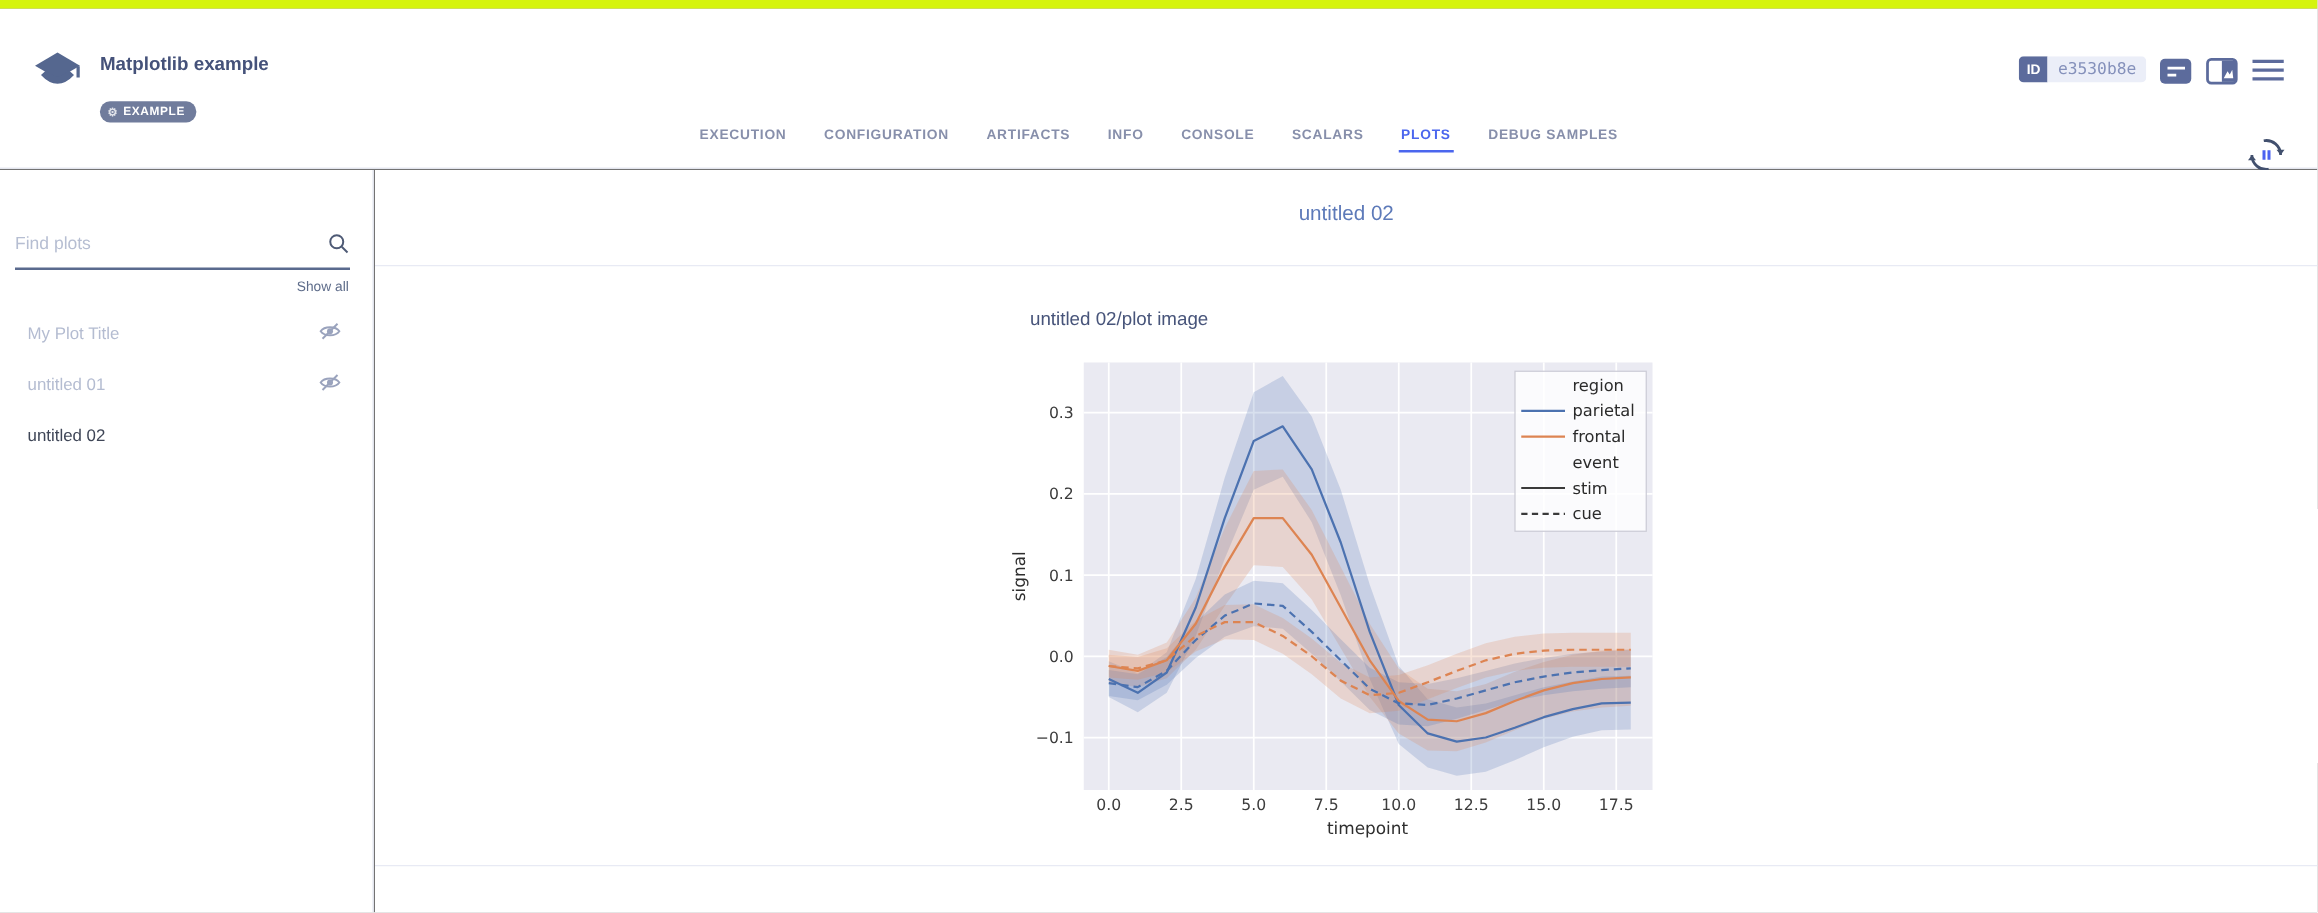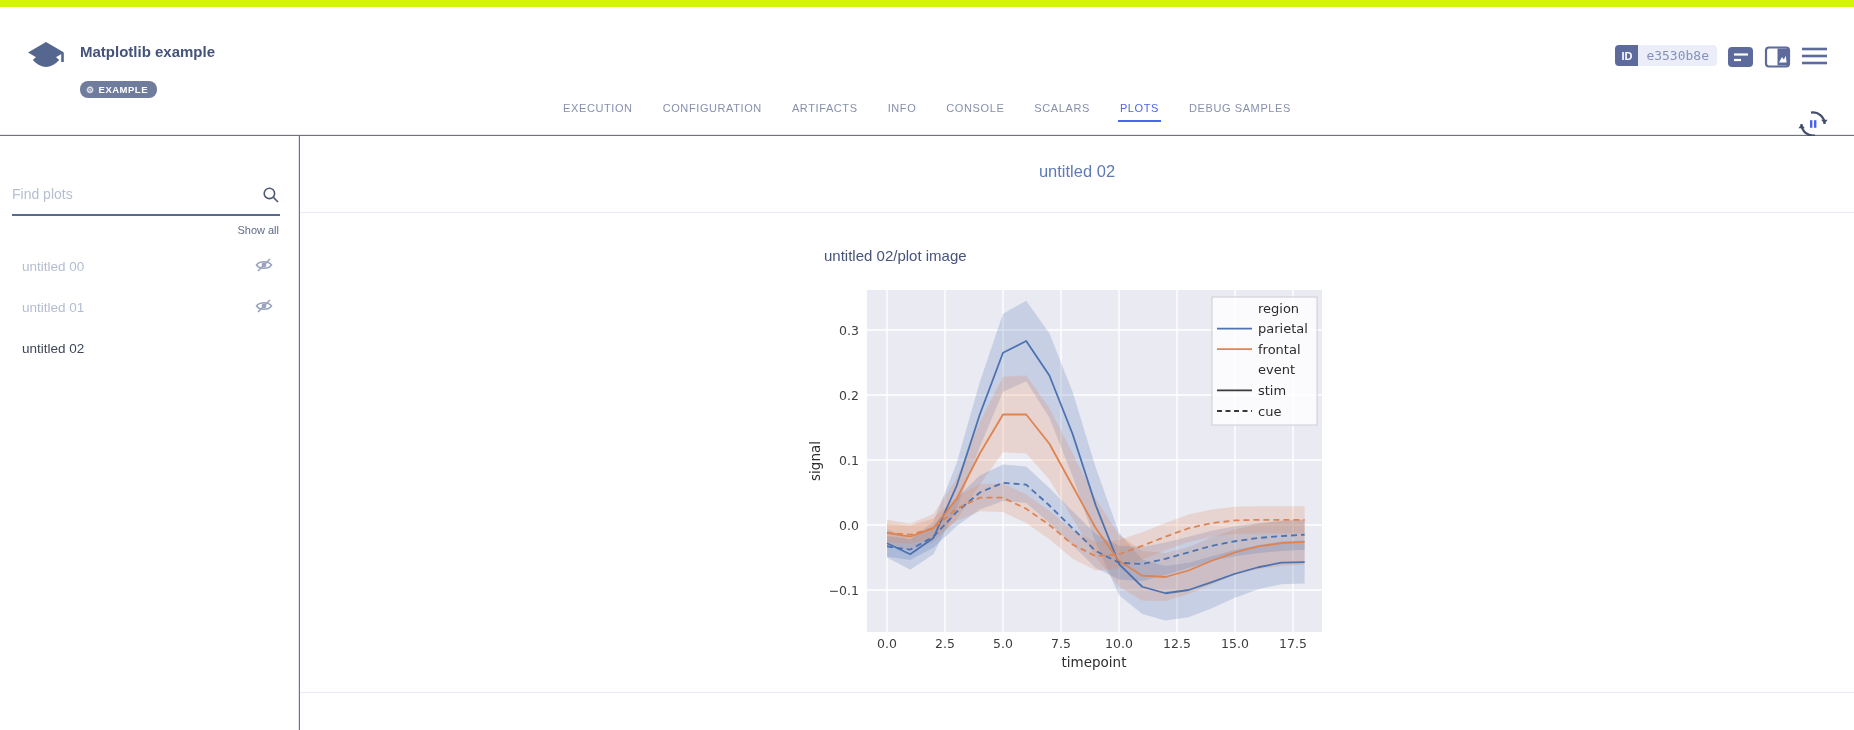--- a/index.html
+++ b/index.html
@@ -27,21 +27,21 @@
   .header-right { position:absolute; right:26px; top:38px; display:flex; align-items:flex-start; gap:10px; }
   .id-chip { display:flex; align-items:stretch; height:21px; border-radius:4px; overflow:hidden; }
   .id-chip .id-key { background:#5c6b9c; color:#fff; font-size:11px; font-weight:700;
                      display:flex; align-items:center; padding:0 6px; }
   .id-chip .id-val { background:#ebeef8; color:#8591bb; font-size:13px;
                      font-family:"DejaVu Sans Mono", monospace; display:flex; align-items:center; padding:0 8px; }
   .hicon { display:flex; align-items:center; cursor:pointer; }
 
   
   .tabs { position:absolute; left:0; top:95px; width:100%; display:flex; justify-content:center; }
-  .tab { margin:0 13px; padding:0 2px 6px 2px; font-size:11px; font-weight:400; letter-spacing:.6px;
+  .tab { margin:0 13px; padding:0 2px 6px 2px; font-size:11px; font-weight:700; letter-spacing:.6px;
          color:#878fab; cursor:pointer; border-bottom:2px solid transparent; }
   .tab.active { color:#4b66ee; border-bottom-color:#4b66ee; }
   .refresh-btn { position:absolute; right:26px; top:102px; cursor:pointer; }
 
   
   .sidebar { position:absolute; left:0; top:136px; width:299px; height:594px; background:#fff;
              border-right:1px solid #e2e5f0; }
   .search-wrap { position:absolute; left:12px; top:50px; width:268px; border-bottom:2px solid #5a6a8e;
                  height:30px; display:flex; align-items:flex-start; }
   .search-input { border:none; outline:none; flex:1; font-size:14px; color:#3f4657; background:transparent; }
@@ -151,21 +151,21 @@
         <svg width="18" height="18" viewBox="0 0 18 18">
           <circle cx="7.4" cy="7.4" r="5.2" fill="none" stroke="#4e5a75" stroke-width="1.6"></circle>
           <line x1="11.4" y1="11.4" x2="16" y2="16" stroke="#4e5a75" stroke-width="1.6"></line>
         </svg>
       </span>
     </div>
     <div class="show-all">Show all</div>
 
     <div class="plot-list">
       <div class="plot-item">
-        <span class="lbl">untitled 00</span>
+        <span class="lbl">My Plot Title</span>
         <span>
           <svg width="18" height="18" viewBox="0 0 18 18">
             <path d="M1.5 9 C4.5 4.7 13.5 4.7 16.5 9 C13.5 13.3 4.5 13.3 1.5 9 Z" fill="none" stroke="#9aa3bd" stroke-width="1.5"></path>
             <circle cx="9" cy="9" r="2.4" fill="#9aa3bd"></circle>
             <line x1="3" y1="15" x2="15" y2="3" stroke="#9aa3bd" stroke-width="1.6"></line>
           </svg>
         </span>
       </div>
       <div class="plot-item">
         <span class="lbl">untitled 01</span>

